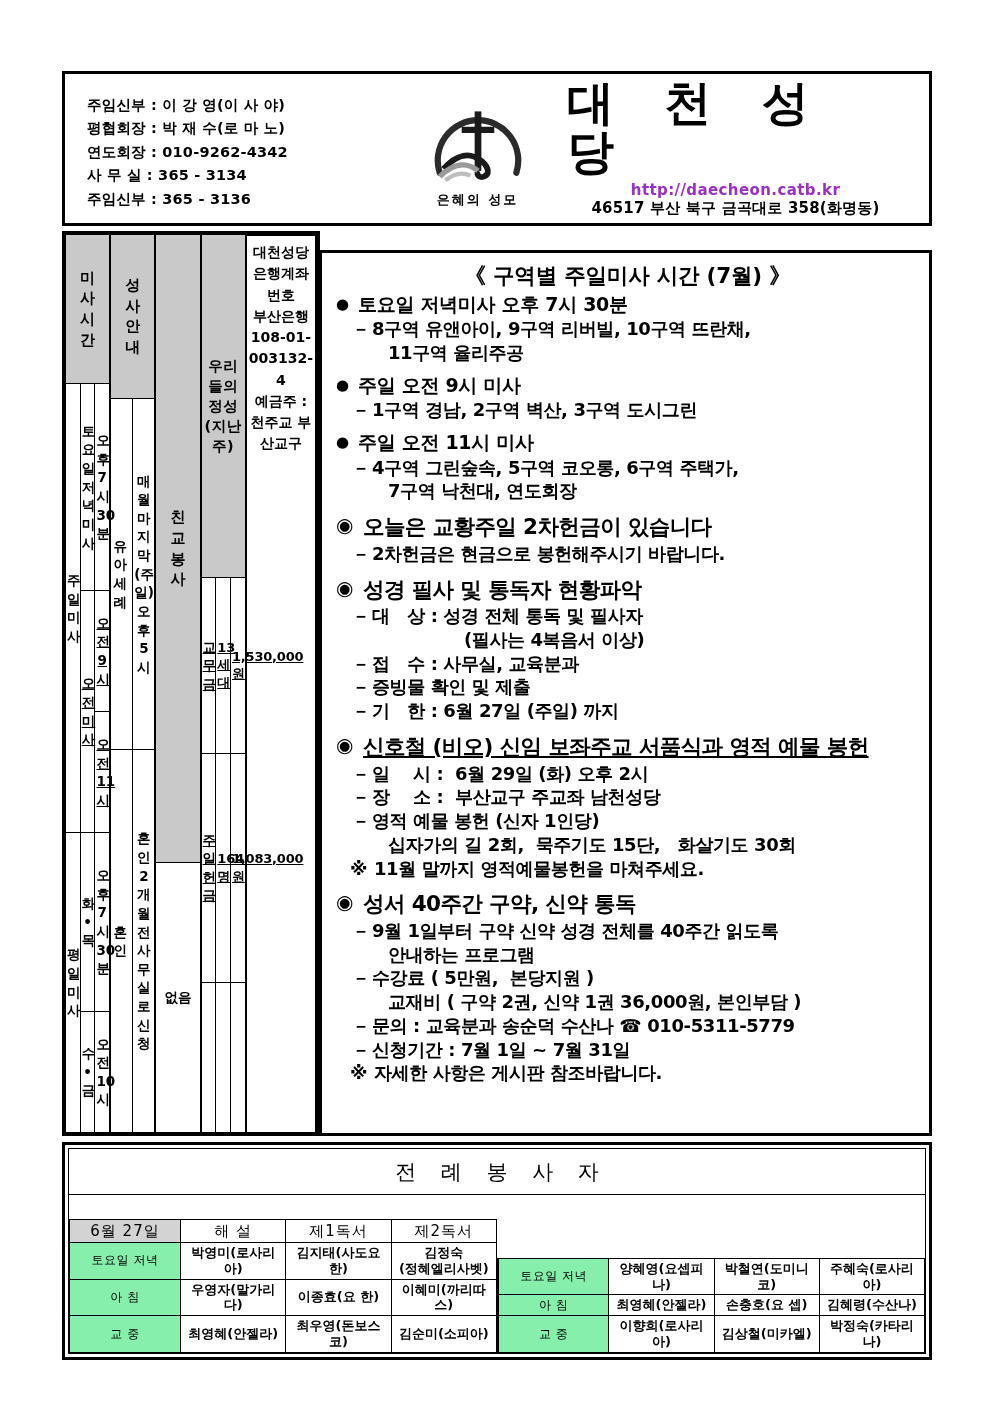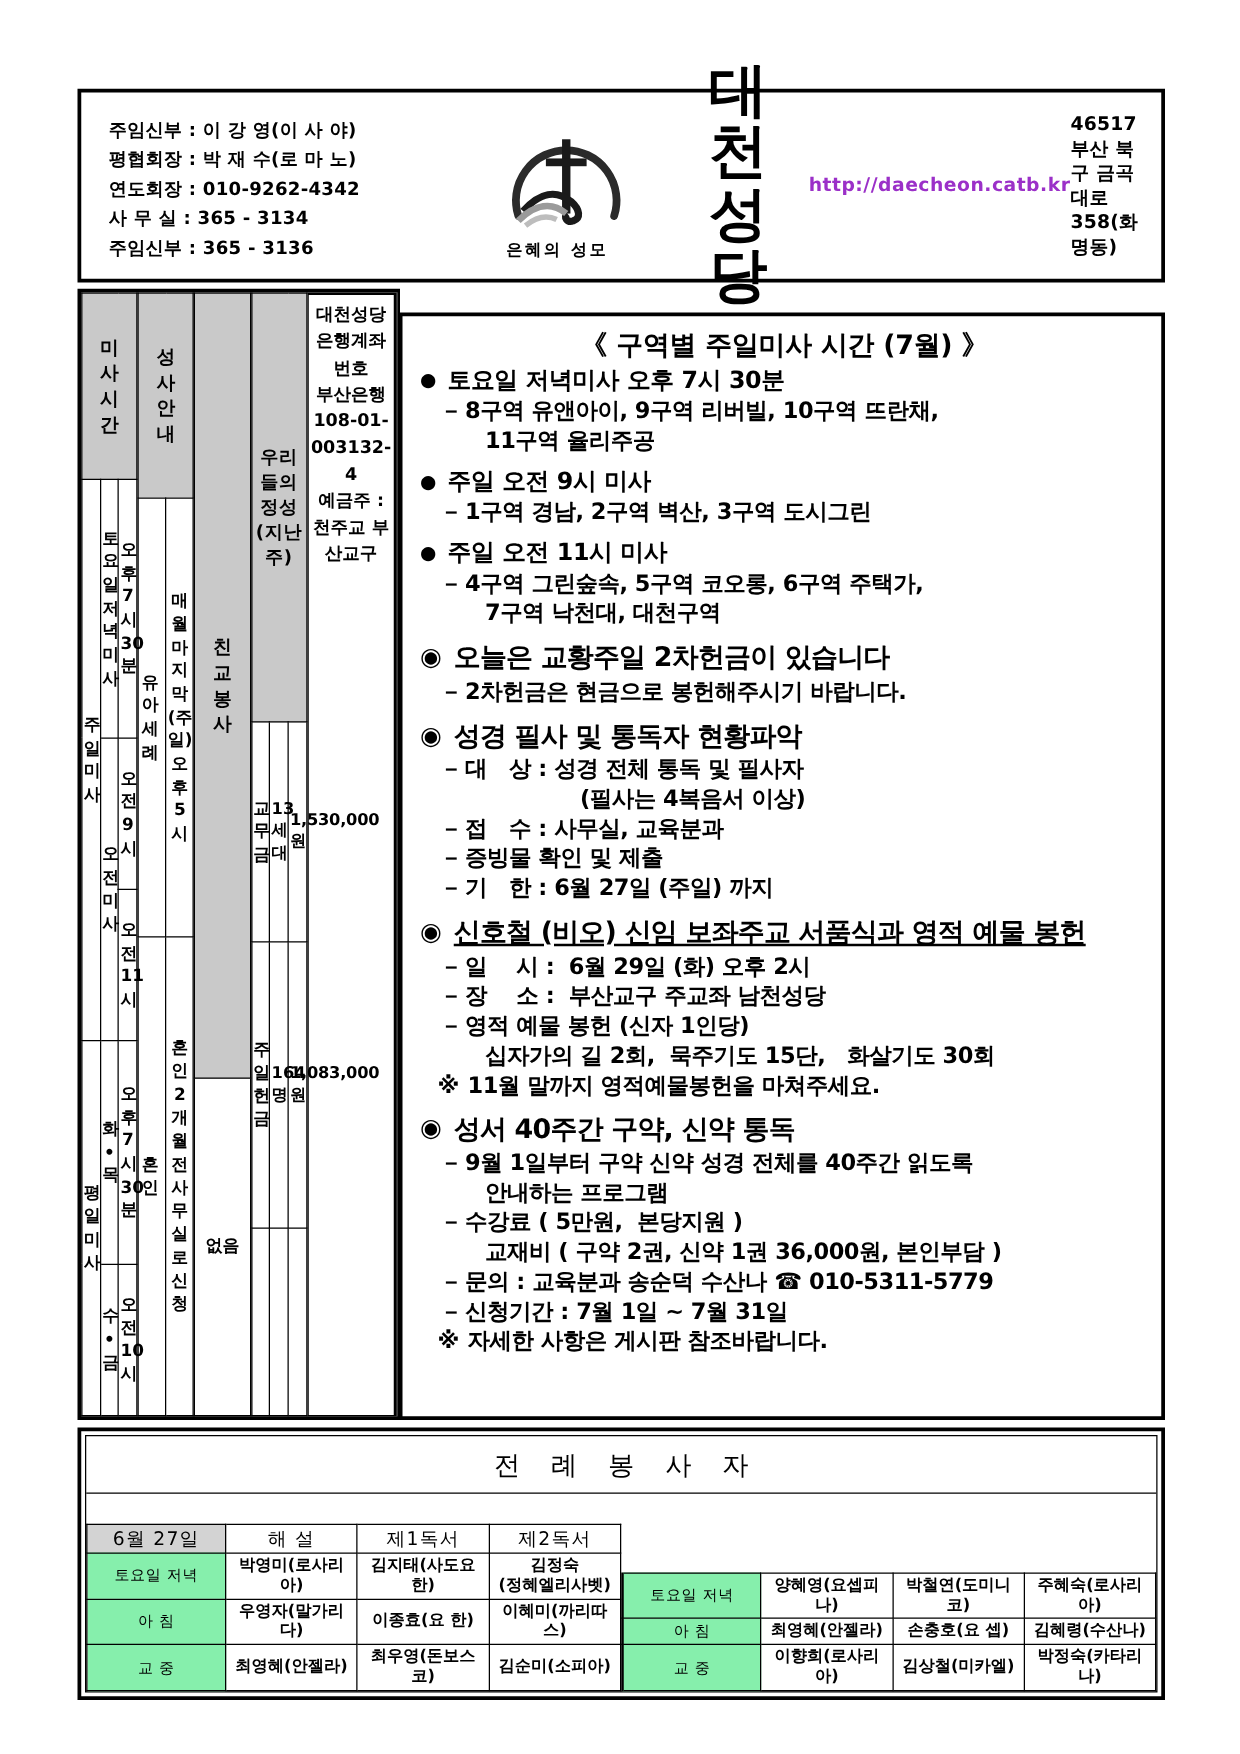--- a/index.html
+++ b/index.html
@@ -41,33 +41,34 @@
     font-size: 14.5px;
     font-weight: bold;
     line-height: 1.62;
     white-space: pre;
     letter-spacing: 0.2px;
   }
   .header-logo {
     width: 145px;
     display: flex;
     flex-direction: column;
+    align-items: center;
     justify-content: center;
     padding-top: 9px;
   }
   .logo-mark { width: 96px; height: 92px; display:block; }
   .logo-cap {
     font-size: 13px; font-weight: bold;
     letter-spacing: 2px;
     margin-top: 1px;
   }
   .header-right {
     flex: 1;
     display: flex;
-    flex-direction: row;
+    flex-direction: column;
     align-items: center;
     justify-content: center;
     padding-right: 8px;
   }
   .church-title {
     font-size: 47px;
     font-weight: bold;
     letter-spacing: 17px;
     line-height: 1.05;
     padding-left: 17px;
@@ -128,21 +129,21 @@
     background: #c9c9c9;
     font-size: 14.5px;
     letter-spacing: 0.5px;
     padding: 9px 0;
     height: 42px;
   }
   .sb .rowlab { width: 58px; letter-spacing: 3px; }
   .sb .midlab { width: 90px; }
   .sb .h48 { height: 48px; }
   .sb .h42 { height: 42px; }
-  .sb .h52 { height: 52px; }
+  .sb .h52 { height: 52px; text-decoration: underline; }
   .sb .h56 { height: 56px; }
   .sb .money { font-size: 13px; letter-spacing: -0.2px; }
   .sb .cnt { font-size: 13px; }
   .bank {
     border: 1px solid #000;
     border-top: 2px solid #000;
     text-align: center;
     font-size: 14px;
     font-weight: bold;
     line-height: 1.52;
@@ -436,21 +437,21 @@
 
       <div class="blk" style="margin-top:8px">
         <div class="bullet-line">
           <span class="bm">●</span>
           <span class="txt">주일 오전 11시 미사</span>
         </div>
         <div class="sub-line">
           <span class="dash">－</span>
           <span>4구역 그린숲속, 5구역 코오롱, 6구역 주택가,</span>
         </div>
-        <div class="cont-line">7구역 낙천대, 대천구역</div>
+        <div class="cont-line">7구역 낙천대, 연도회장</div>
       </div>
 
       <div class="blk">
         <div class="head-line">
           <span class="rm">◉</span>
           <span class="txt">오늘은 교황주일 2차헌금이 있습니다</span>
         </div>
         <div class="sub-line">
           <span class="dash">－</span>
           <span>2차헌금은 현금으로 봉헌해주시기 바랍니다.</span>

